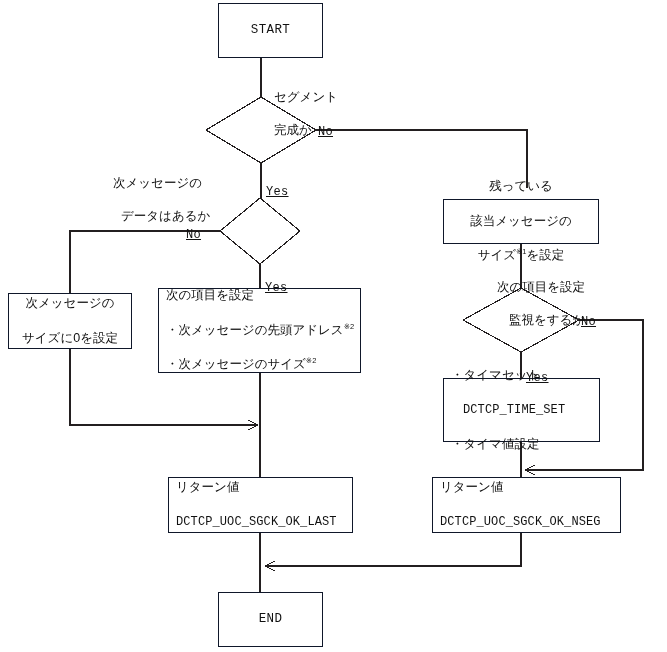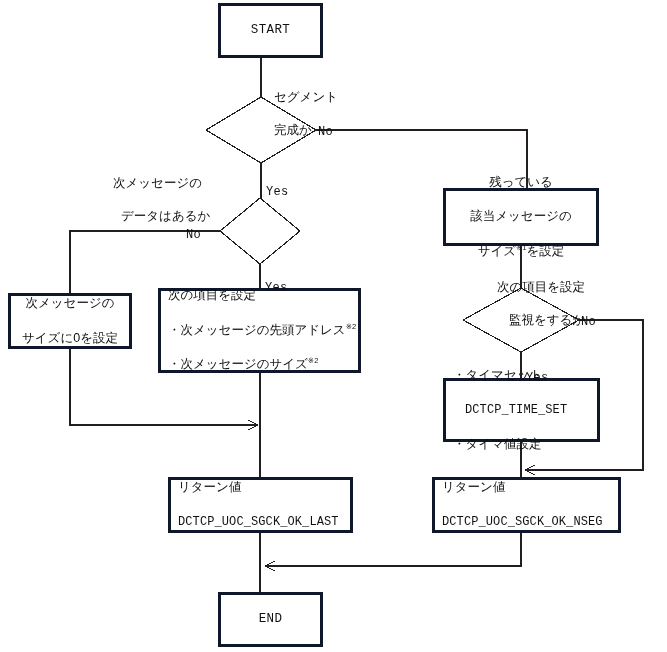--- a/index.html
+++ b/index.html
@@ -19,21 +19,21 @@
     position: absolute;
     left: 0;
     top: 0;
     width: 667px;
     height: 652px;
     pointer-events: none;
   }
   .node {
     position: absolute;
     box-sizing: border-box;
-    border: 3px solid #0f172a;
+    border: 1px solid #0f172a;
     background: #ffffff;
     display: flex;
     align-items: center;
     justify-content: center;
     text-align: center;
     font-size: 12.5px;
     line-height: 1.38;
     color: #111111;
     white-space: pre-line;
   }
@@ -69,20 +69,21 @@
     vertical-align: super;
     line-height: 0;
   }
   .label {
     position: absolute;
     font-size: 12.5px;
     color: #111111;
     white-space: pre-line;
     line-height: 1.34;
     font-family: "Liberation Sans", "DejaVu Sans", sans-serif;
+    text-decoration: underline;
   }
   .label.en {
     font-family: "Liberation Mono", "DejaVu Sans Mono", monospace;
     font-size: 12px;
     letter-spacing: 0.3px;
   }
   .decision-text {
     position: absolute;
     font-size: 12.5px;
     line-height: 1.34;
@@ -153,21 +154,21 @@
   </div>
 
   <div class="node left-align" style="left:158px; top:288px; width:203px; height:85px;justify-content:center;">
     <span class="lines">
       <span class="ln jp">次の項目を設定</span>
       <span class="ln jp"><span>・次メッセージの先頭アドレス</span><sup class="mark">※2</sup></span>
       <span class="ln jp"><span>・次メッセージのサイズ</span><sup class="mark">※2</sup></span>
     </span>
   </div>
 
-  <div class="node" style="left:443px; top:188px; width:156px; height:58px;">
+  <div class="node" style="left:443px; top:199px; width:156px; height:45px;">
     <span class="lines">
       <span class="ln jp">残っている</span>
       <span class="ln jp">該当メッセージの</span>
       <span class="ln jp"><span>サイズ</span><sup class="mark">※1</sup><span>を設定</span></span>
     </span>
   </div>
 
   <div class="node left-align" style="left:443px; top:378px; width:157px; height:64px;">
     <span class="lines">
       <span class="ln jp">・タイマセット</span>

